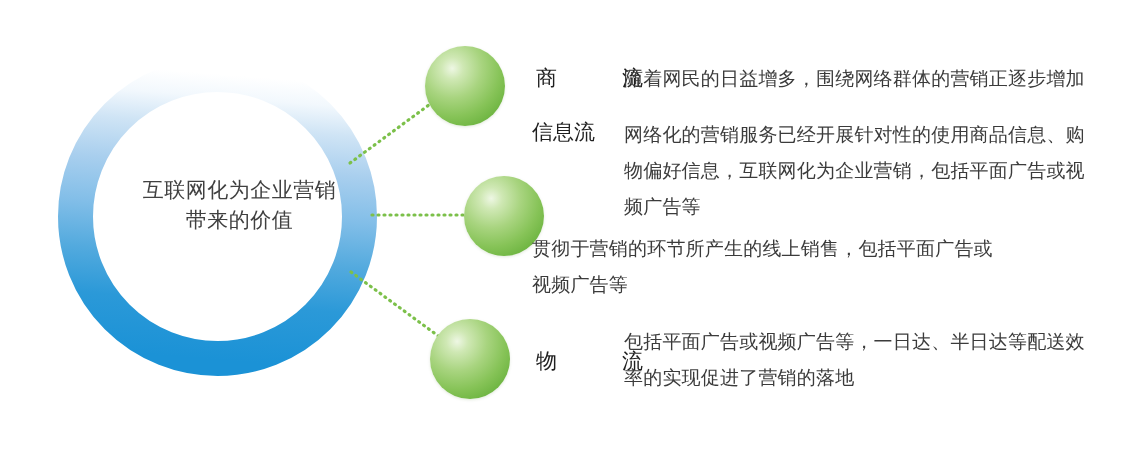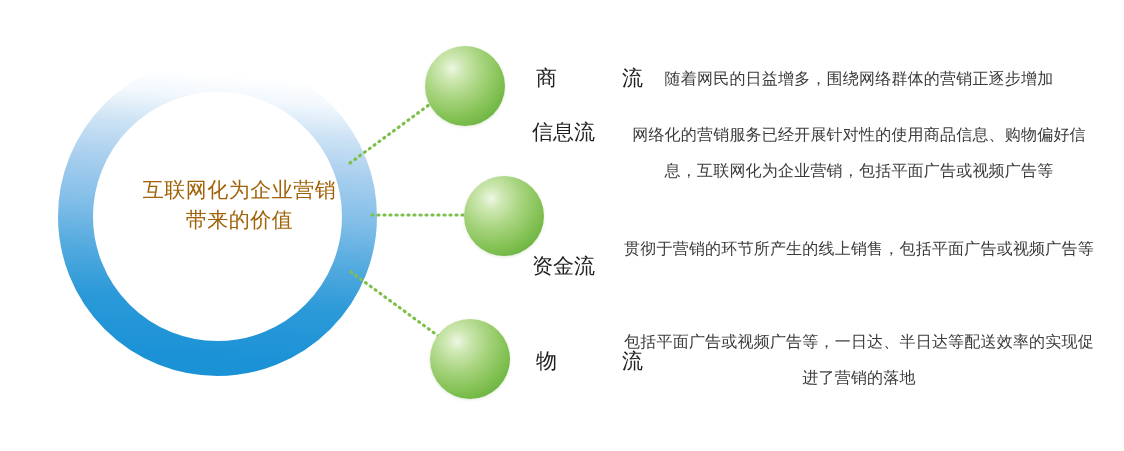--- a/index.html
+++ b/index.html
@@ -40,21 +40,21 @@
     display: block;
   }
   .ring-center-text {
     position: absolute;
     left: 36px;
     top: 118px;
     width: 291px;
     text-align: center;
     font-size: 21px;
     line-height: 30px;
-    color: #a16207;
+    color: #404040;
     letter-spacing: 0.5px;
     white-space: pre-line;
     font-family: "Liberation Serif", "DejaVu Serif", serif;
   }
 
   
   .connectors {
     position: absolute;
     left: 0;
     top: 0;
@@ -91,27 +91,26 @@
     color: #1f1f1f;
     font-family: "Liberation Serif", "DejaVu Serif", serif;
     line-height: 30px;
     white-space: nowrap;
   }
   .row-label.spaced {
     letter-spacing: 22px;
     text-indent: 4px;
   }
   .row-desc {
-    font-size: 16px;
+    font-size: 19px;
     line-height: 36px;
     color: #3b3b3b;
     width: 470px;
     font-family: "Liberation Serif", "DejaVu Serif", serif;
     letter-spacing: 0.2px;
-    text-align: center;
   }
 
   
   #row-0 { left: 532px; top: 61px;  }
   #row-1 { left: 532px; top: 117px; }
   #row-2 { left: 532px; top: 231px; }
   #row-3 { left: 532px; top: 324px; }
 
   
   #row-0 .row-label { margin-top: 2px; }
@@ -160,21 +159,20 @@
     <div class="row-label spaced">商　流</div>
     <div class="row-desc">随着网民的日益增多，围绕网络群体的营销正逐步增加</div>
   </div>
 
   <div class="row" id="row-1">
     <div class="row-label">信息流</div>
     <div class="row-desc">网络化的营销服务已经开展针对性的使用商品信息、购物偏好信息，互联网化为企业营销，包括平面广告或视频广告等</div>
   </div>
 
   <div class="row" id="row-2">
-    <div class="row-label">资金流</div>
     <div class="row-desc">贯彻于营销的环节所产生的线上销售，包括平面广告或视频广告等</div>
   </div>
 
   <div class="row" id="row-3">
     <div class="row-label spaced">物　流</div>
     <div class="row-desc">包括平面广告或视频广告等，一日达、半日达等配送效率的实现促进了营销的落地</div>
   </div>
 
 </div>
 

